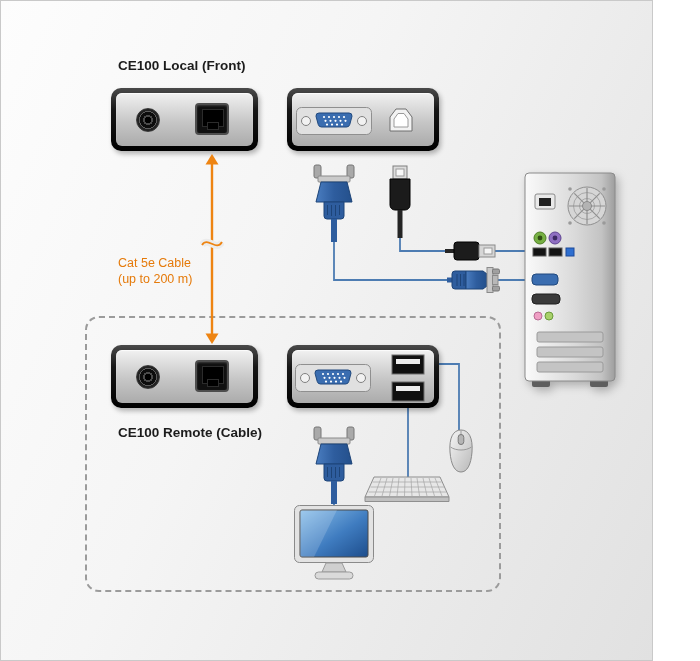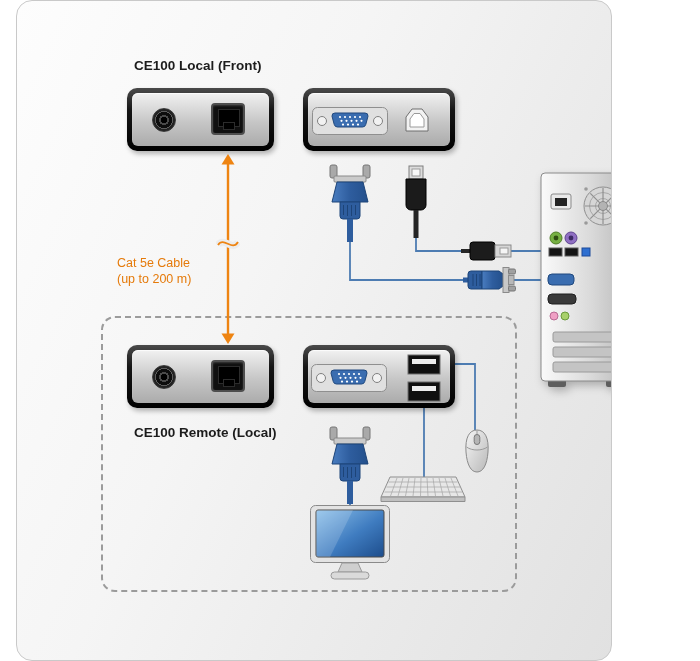--- a/index.html
+++ b/index.html
@@ -6,24 +6,23 @@
     --accent-orange:#ee8412;
     --label-orange:#e57a0a;
     --vga-blue:#3a6db0;
     --vga-blue-dark:#24508c;
     --line-blue:#4d7cb2;
     --panel-black:#141414;
   }
   html,body{margin:0;padding:0;background:#fff;}
   body{font-family:"Liberation Sans","DejaVu Sans",sans-serif;}
   .canvas{
-    position:relative;width:596px;height:661px;overflow:hidden;
-    border:1px solid #c9c9c9;border-radius:16px;box-sizing:border-box;
+    position:relative;width:653px;height:661px;overflow:hidden;
+    border:1px solid #c9c9c9;border-radius:0;box-sizing:border-box;
     background:linear-gradient(115deg,#fdfdfd 0%,#f5f5f5 40%,#eaeaea 72%,#e1e1e1 100%);
-    margin-left:16px;
   }
   .abs{position:absolute;}
   .title-label{font-size:13.5px;font-weight:bold;color:#1c1c1c;white-space:nowrap;}
   .cable-label{font-size:12.5px;line-height:16px;color:var(--label-orange);white-space:nowrap;}
   .dashed-box{
     border:2px dashed #9b9b9b;border-radius:14px;box-sizing:border-box;background:transparent;
   }
   .unit{
     background:linear-gradient(180deg,#4a4a4a,#161616 35%,#000);
     border-radius:10px;padding:5px;box-sizing:border-box;
@@ -232,36 +231,36 @@
   </svg>
 
   <svg class="abs" style="left:199px;top:152px" width="24" height="192" viewBox="0 0 24 192">
     <line x1="12" y1="9" x2="12" y2="183" stroke="var(--accent-orange)" stroke-width="2.4"></line>
     <path d="M12 1 L5.5 11.5 H18.5 Z" fill="var(--accent-orange)"></path>
     <path d="M12 191 L5.5 180.5 H18.5 Z" fill="var(--accent-orange)"></path>
     <path d="M2 92 C8 83 16 99 22 89" stroke="#ececec" stroke-width="7" fill="none"></path>
     <path d="M2 92 C8 83 16 99 22 89" stroke="var(--accent-orange)" stroke-width="1.8" fill="none"></path>
   </svg>
 
-  <div class="abs cable-label" style="left:100px;top:254px">
+  <div class="abs cable-label" style="left:117px;top:254px">
     <div>Cat 5e Cable</div>
     <div>(up to 200 m)</div>
   </div>
 
   <div class="abs unit" style="left:110px;top:344px;width:147px;height:63px">
     <div class="unit-face">
       <div class="power-jack" style="left:20px;top:15px"></div>
       <div class="rj45" style="left:79px;top:10px">
         <div class="rj45-inner"></div>
         <div class="rj45-tab"></div>
       </div>
     </div>
   </div>
 
-  <div class="abs title-label" style="left:117px;top:424px">CE100 Remote (Local)</div>
+  <div class="abs title-label" style="left:117px;top:424px">CE100 Remote (Cable)</div>
 
   <div class="abs unit" style="left:286px;top:344px;width:152px;height:63px">
     <div class="unit-face">
       <svg class="abs" style="left:3px;top:11px" width="76" height="34" viewBox="0 0 76 34">
         <rect x="0.5" y="3.5" width="75" height="27" rx="5" fill="#e0e0e0" stroke="#8f8f8f"></rect>
         <circle cx="10" cy="17" r="4.5" fill="#f2f2f2" stroke="#808080"></circle>
         <circle cx="66" cy="17" r="4.5" fill="#f2f2f2" stroke="#808080"></circle>
         <path d="M23 9 h30 a3 3 0 0 1 3 3.2 l-2.2 8.2 a3.4 3.4 0 0 1 -3.2 2.6 h-25.2 a3.4 3.4 0 0 1 -3.2 -2.6 l-2.2 -8.2 a3 3 0 0 1 3 -3.2 z" style="fill:var(--vga-blue)" stroke="#20497e"></path>
         <g fill="#fff">
           <circle cx="28" cy="13" r="1.1"></circle>

